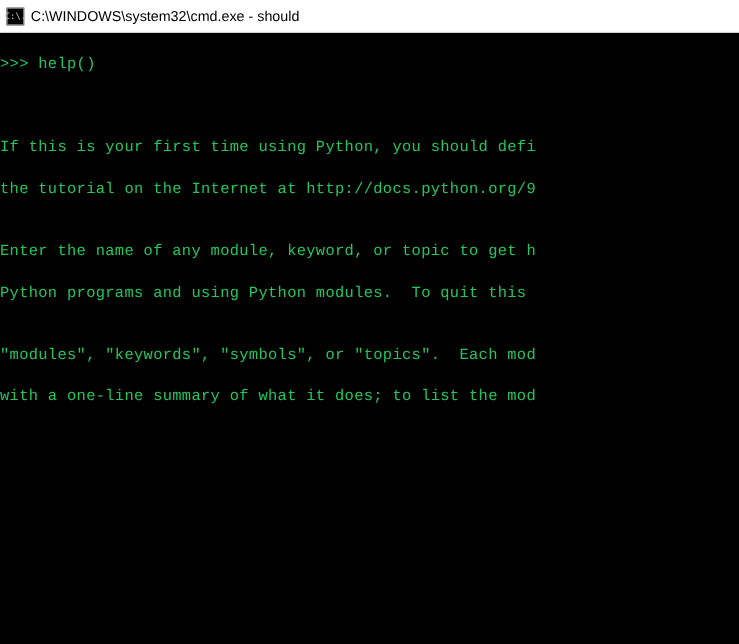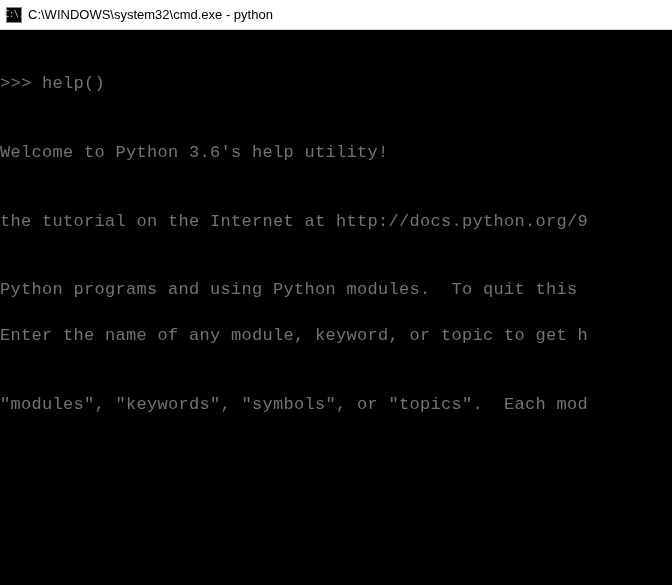--- a/index.html
+++ b/index.html
@@ -32,52 +32,53 @@
       border: 1px solid #888;
     }
     .title-icon span {
       color: #ccc;
       font-size: 8px;
       font-family: Consolas, monospace;
       line-height: 1;
     }
     .terminal {
       background: #000;
-      color: #737373;
+      color: #22c55e;
       height: calc(585px - 30px);
-      padding: 20px 0 0 0;
-      font-size: 17px;
+      padding: 1px 0 0 0;
+      font-size: 14px;
       line-height: 1.35;
       white-space: pre;
       overflow: hidden;
       letter-spacing: 0.3px;
     }
     .line { white-space: pre; }
   </style>
 </head>
 <body>
 
 <div class="title-bar">
   <div class="title-icon">
       <span>C:\.</span>
     </div>
-  <span>C:\WINDOWS\system32\cmd.exe - python</span>
+  <span>C:\WINDOWS\system32\cmd.exe - should</span>
 </div>
 
 <div class="terminal">
 <div class="line">&gt;&gt;&gt; help()</div>
 <div class="line"></div>
-<div class="line">Welcome to Python 3.6's help utility!</div>
 <div class="line"></div>
+<div class="line">If this is your first time using Python, you should defi</div>
 <div class="line">the tutorial on the Internet at http://docs.python.org/9</div>
 <div class="line"></div>
+<div class="line">Enter the name of any module, keyword, or topic to get h</div>
 <div class="line">Python programs and using Python modules.  To quit this </div>
-<div class="line">Enter the name of any module, keyword, or topic to get h</div>
 <div class="line"></div>
 <div class="line">"modules", "keywords", "symbols", or "topics".  Each mod</div>
+<div class="line">with a one-line summary of what it does; to list the mod</div>
 
 <div class="line"></div>
 
 <div class="line"></div>
 
 
 
 
 
 </div>

